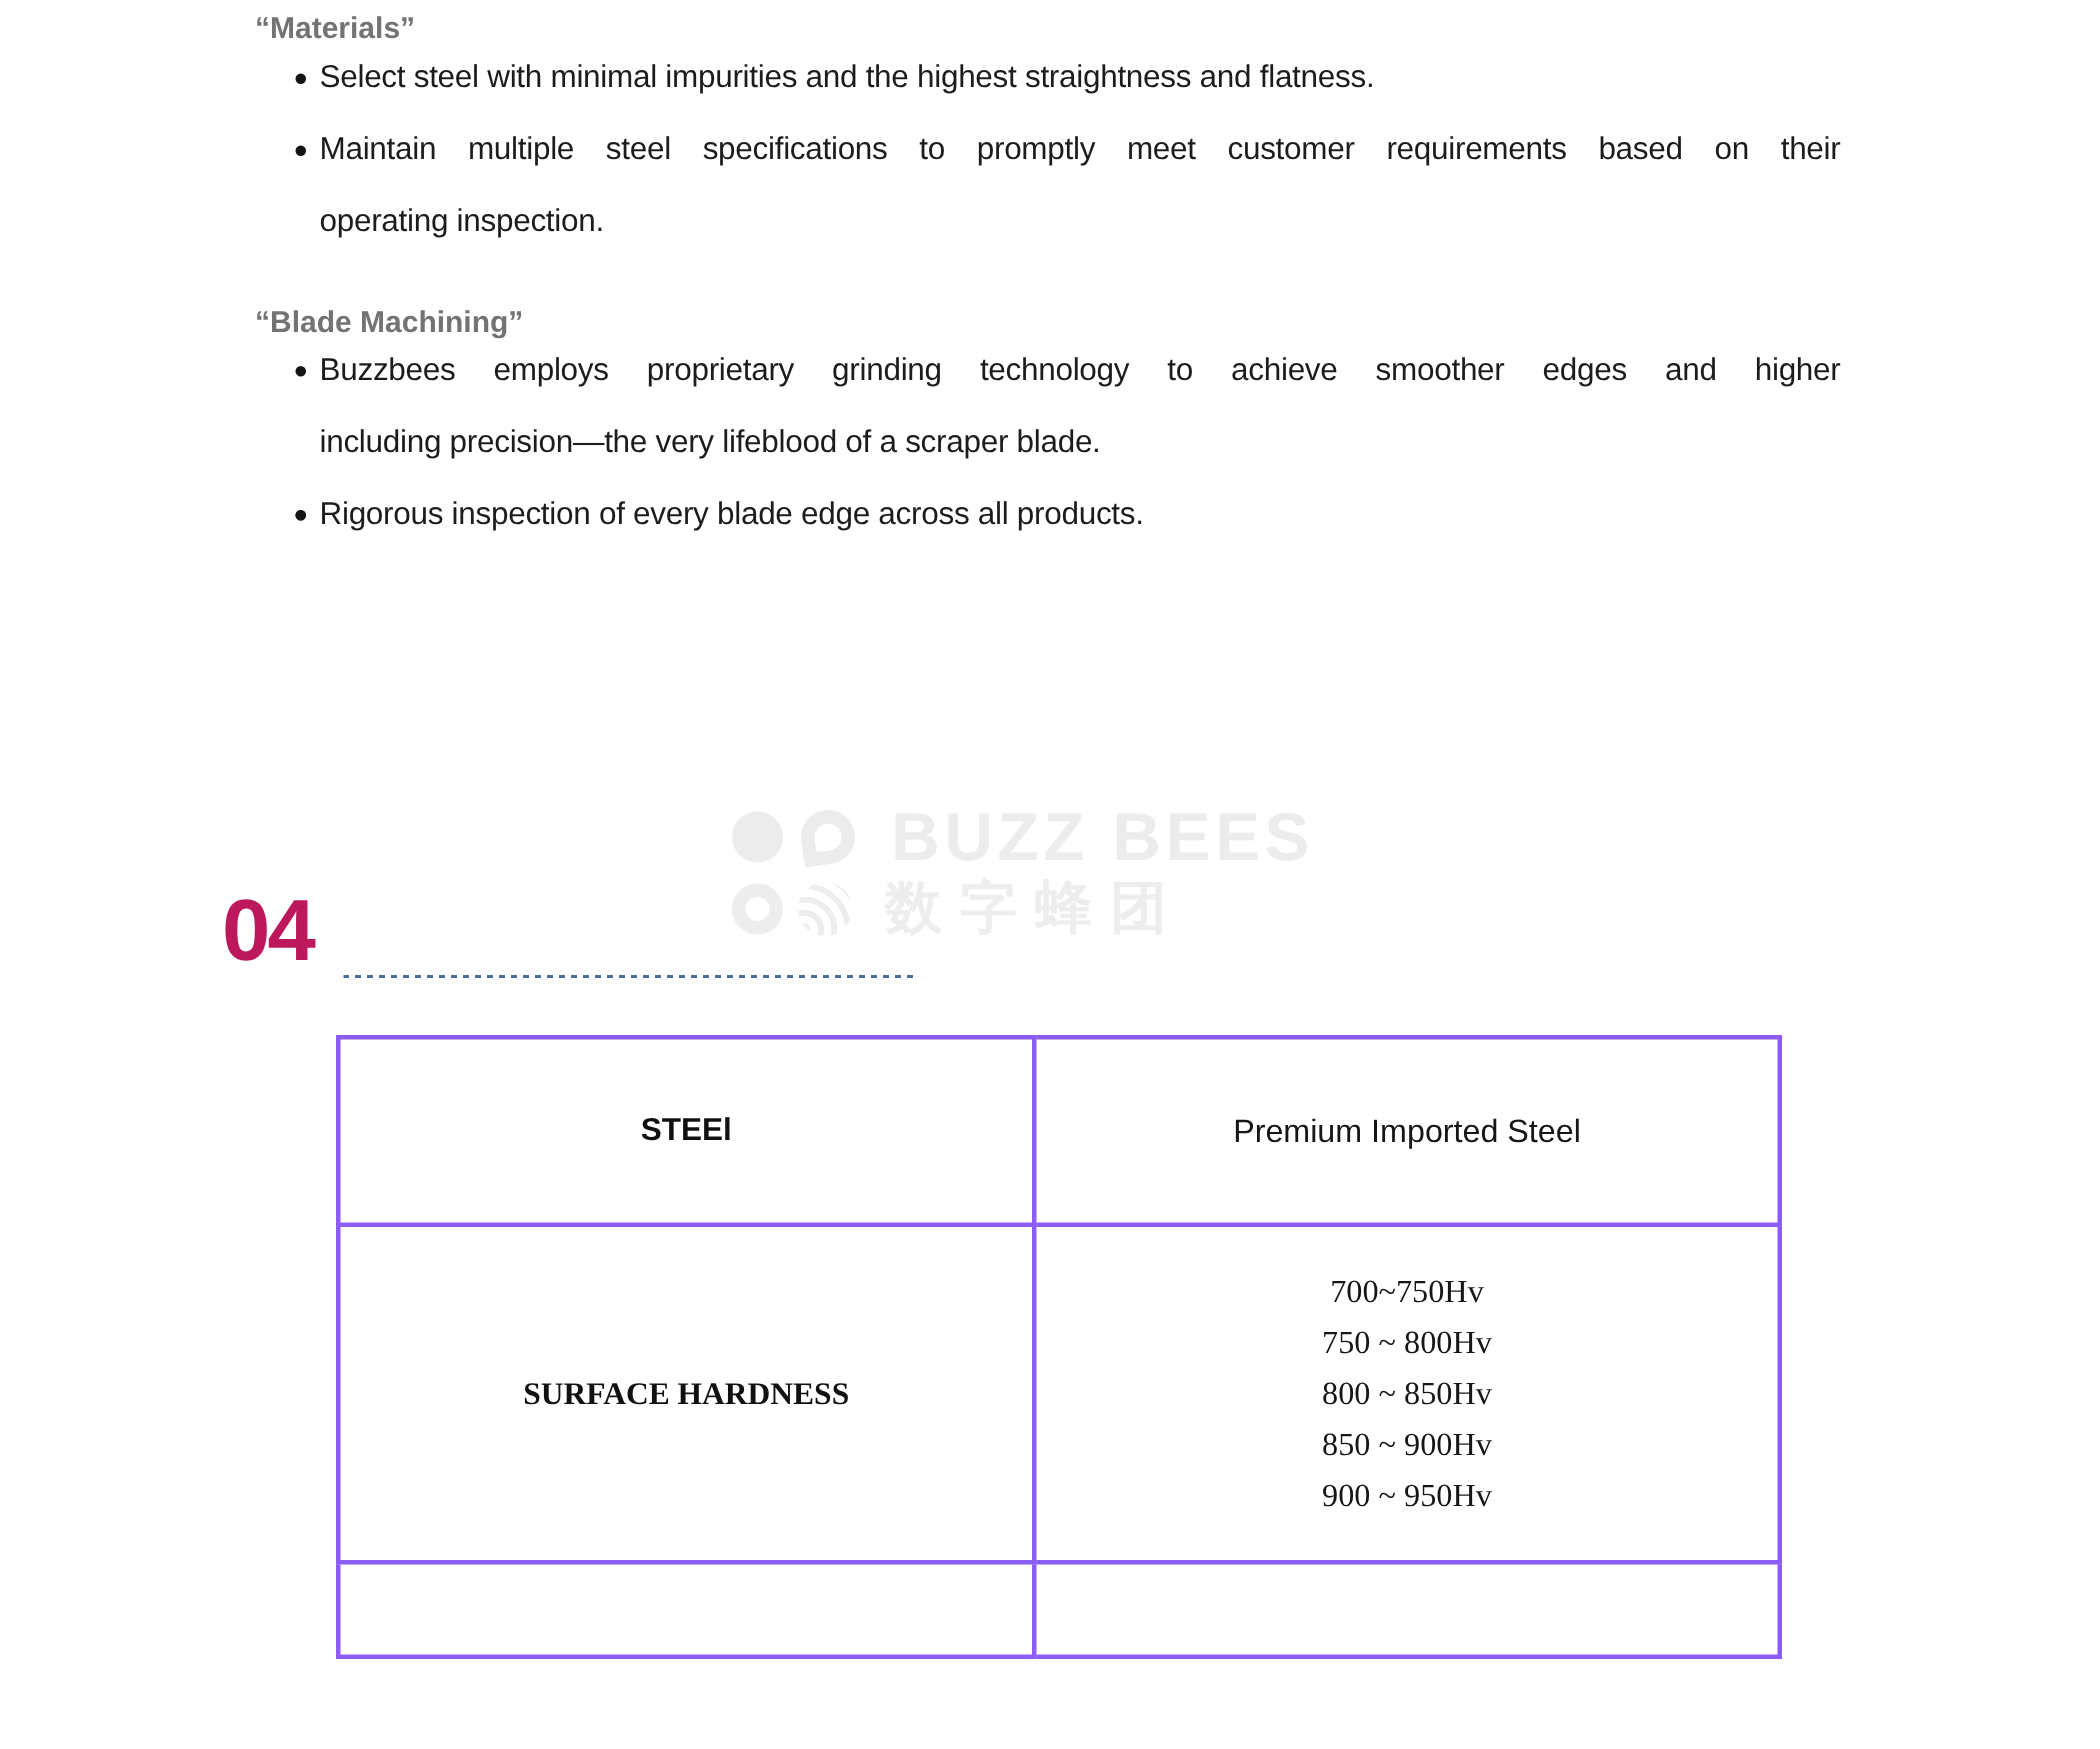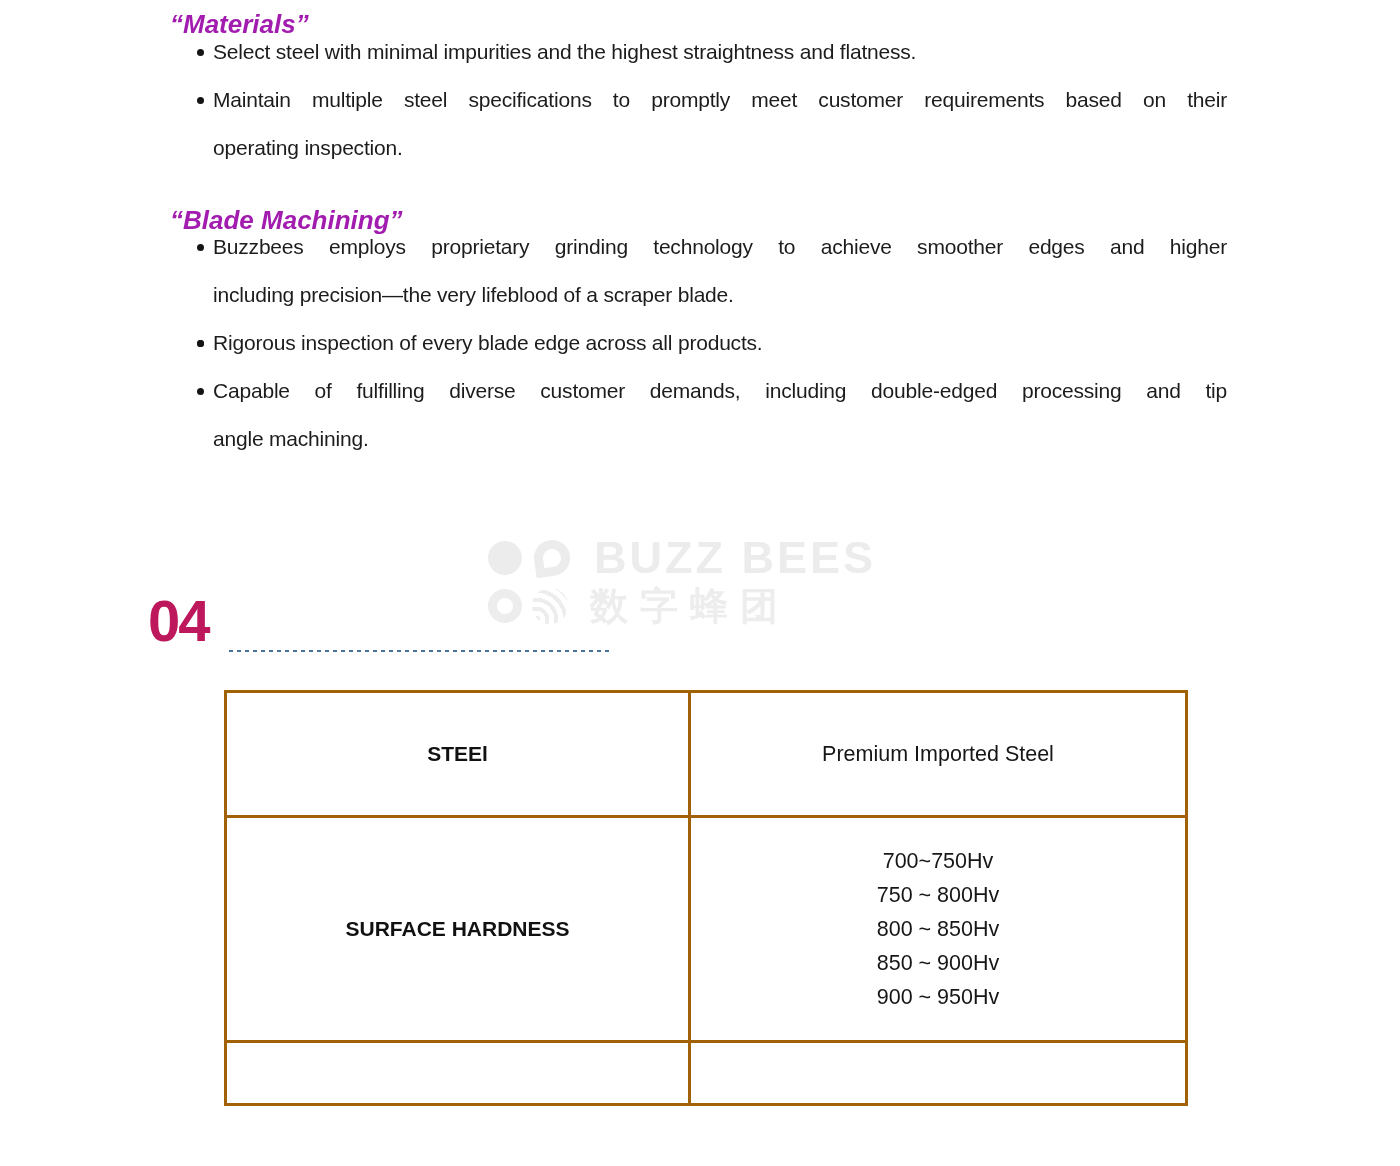--- a/index.html
+++ b/index.html
@@ -12,43 +12,43 @@
   .wm-row { display:flex; align-items:center; height:44px; }
   .wm-circle { width:34px; height:34px; background:#ececec; border-radius:50%; }
   .wm-pin { width:18px; height:18px; border:9px solid #ececec; border-radius:50% 50% 50% 0; transform:rotate(-8deg); margin-left:12px; }
   .wm-text { font-size:45px; font-weight:bold; letter-spacing:3px; margin-left:24px; line-height:44px; white-space:nowrap; }
   .wm-ring { width:16px; height:16px; border:9px solid #ededed; border-radius:50%; }
   .wm-signal { width:36px; height:36px; margin-left:10px; border-radius:50%;
     background:repeating-radial-gradient(circle at 12% 88%, #ededed 0 4px, transparent 4px 9px); }
   .wm-text-cn { font-size:38px; font-weight:bold; letter-spacing:12px; margin-left:22px; line-height:42px; white-space:nowrap; color:#ededed; }
   .wm-row2 { display:flex; align-items:center; margin-top:6px; height:40px; }
   
-  .blue-heading { position:absolute; z-index:1; font-size:26px; font-weight:bold; color:#a21caf; line-height:28px;font-style:italic; }
+  .blue-heading { position:absolute; z-index:1; font-size:20px; font-weight:bold; color:#737373; line-height:28px; }
   #materials-heading { left:170px; top:-12px; }
   #blade-heading { left:170px; top:184px; }
   
   .bullets { position:absolute; z-index:1; left:195px; width:1032px; }
   #materials-list { top:28px; }
   #blade-list { top:223px; }
   .bullet { position:relative; padding-left:18px; }
   .dot { position:absolute; left:2px; top:21px; width:7px; height:7px; border-radius:50%; background:#141414; }
   .bl { font-size:21px; line-height:48px; letter-spacing:-0.2px; }
   .jline { text-align:justify; text-align-last:justify; }
   
   #section-number { position:absolute; z-index:1; left:148px; top:593px; font-size:58px; font-weight:bold; color:#be185d; line-height:56px; letter-spacing:-2px; }
   #section-title { position:absolute; z-index:1; left:229px; top:609px; font-size:31px; font-weight:bold; color:#1c2e86; line-height:36px; letter-spacing:-0.5px; white-space:nowrap; }
   #section-underline { position:absolute; z-index:1; left:229px; top:650px; width:382px; height:2px;
     background:repeating-linear-gradient(90deg,#46739c 0 4px, transparent 4px 8px); }
   
   #spec-table { position:absolute; z-index:1; left:224px; top:690px; border-collapse:collapse; }
-  #spec-table td { border:3px solid #a16207; background:#fff; text-align:center; vertical-align:middle; padding:0; }
+  #spec-table td { border:3px solid #8b5cf6; background:#fff; text-align:center; vertical-align:middle; padding:0; }
   .col-label { width:461px; font-weight:bold; font-size:21px; color:#111; }
   .col-value { width:494px; font-size:21.5px; color:#161616; }
   .row-steel td { height:122px; }
-  .row-hardness td { height:222px; }
+  .row-hardness td { height:222px;font-family:Liberation Serif, serif; }
   .row-thickness td { height:112px; }
   .row-partial td { height:60px; }
   .val-line { line-height:34px; }
 </style>
 </head>
 <body>
 
 <div class="page">
 
   <div class="watermark">
@@ -96,27 +96,20 @@
       <span class="dot"></span>
       <div class="btext">
       </div>
     </div>
     <div class="bullet">
       <span class="dot"></span>
       <div class="btext">
         <div class="bl">Rigorous inspection of every blade edge across all products.</div>
       </div>
     </div>
-    <div class="bullet">
-      <span class="dot"></span>
-      <div class="btext">
-        <div class="bl jline">Capable of fulfilling diverse customer demands, including double-edged processing and tip</div>
-        <div class="bl">angle machining.</div>
-      </div>
-    </div>
   </div>
 
   <div id="section-number">04</div>
   <div id="section-underline"></div>
 
   <table id="spec-table">
     <tbody>
       <tr class="row-steel">
         <td class="col-label">STEEl</td>
         <td class="col-value">Premium Imported Steel</td>

